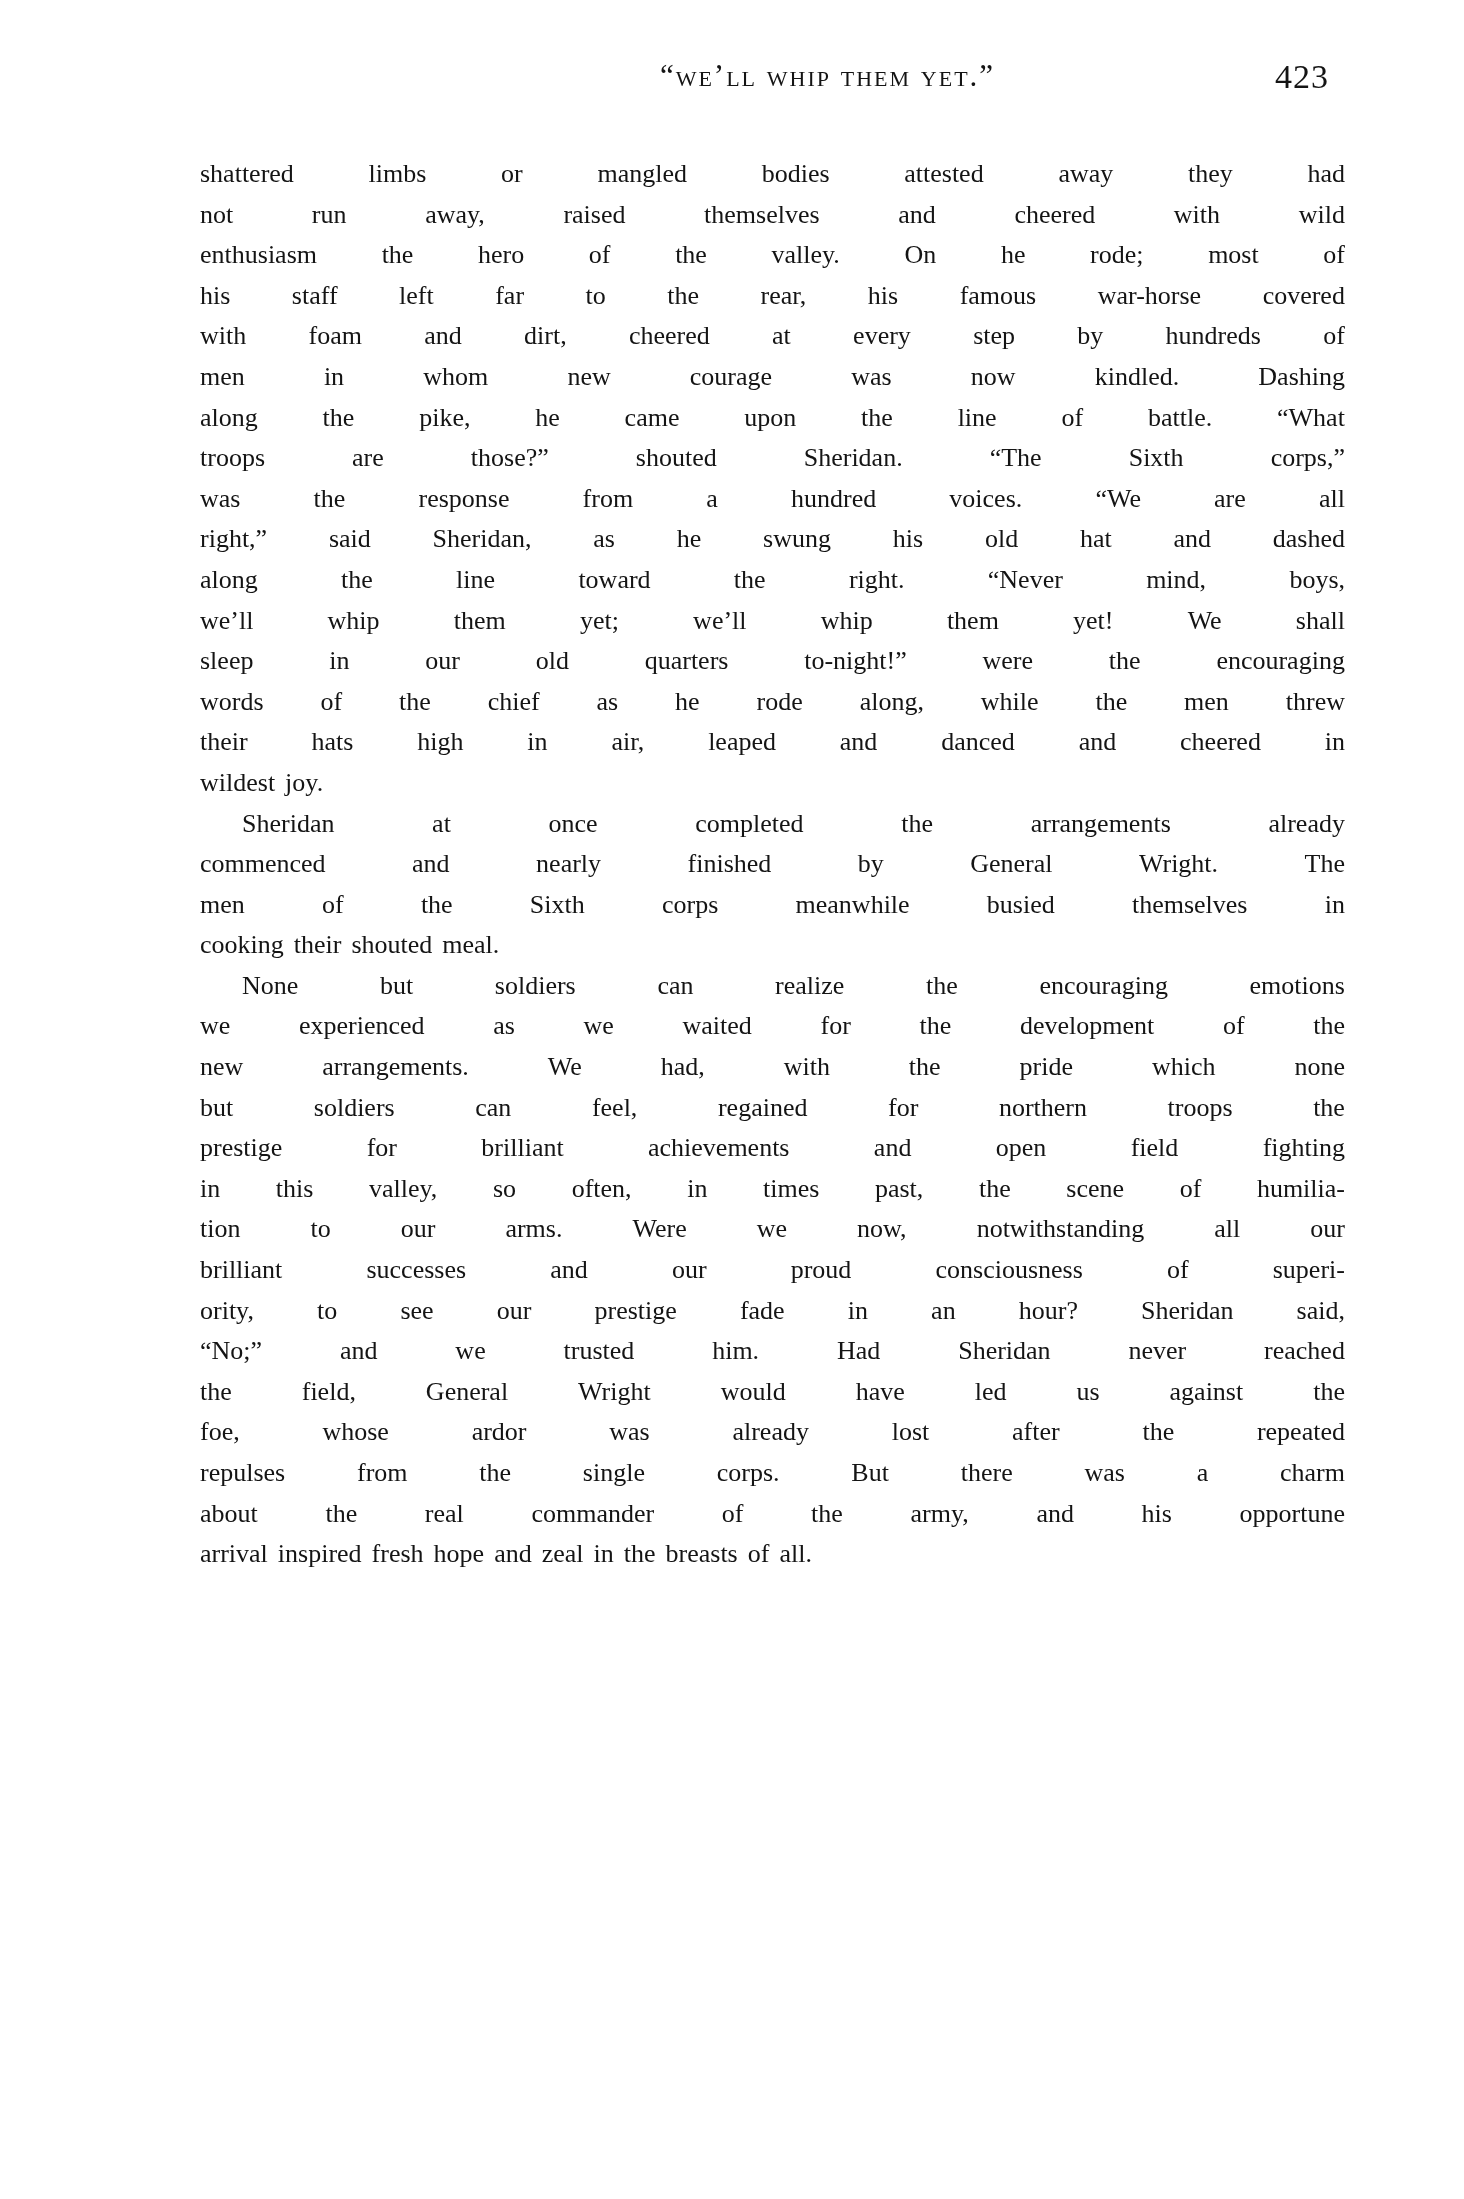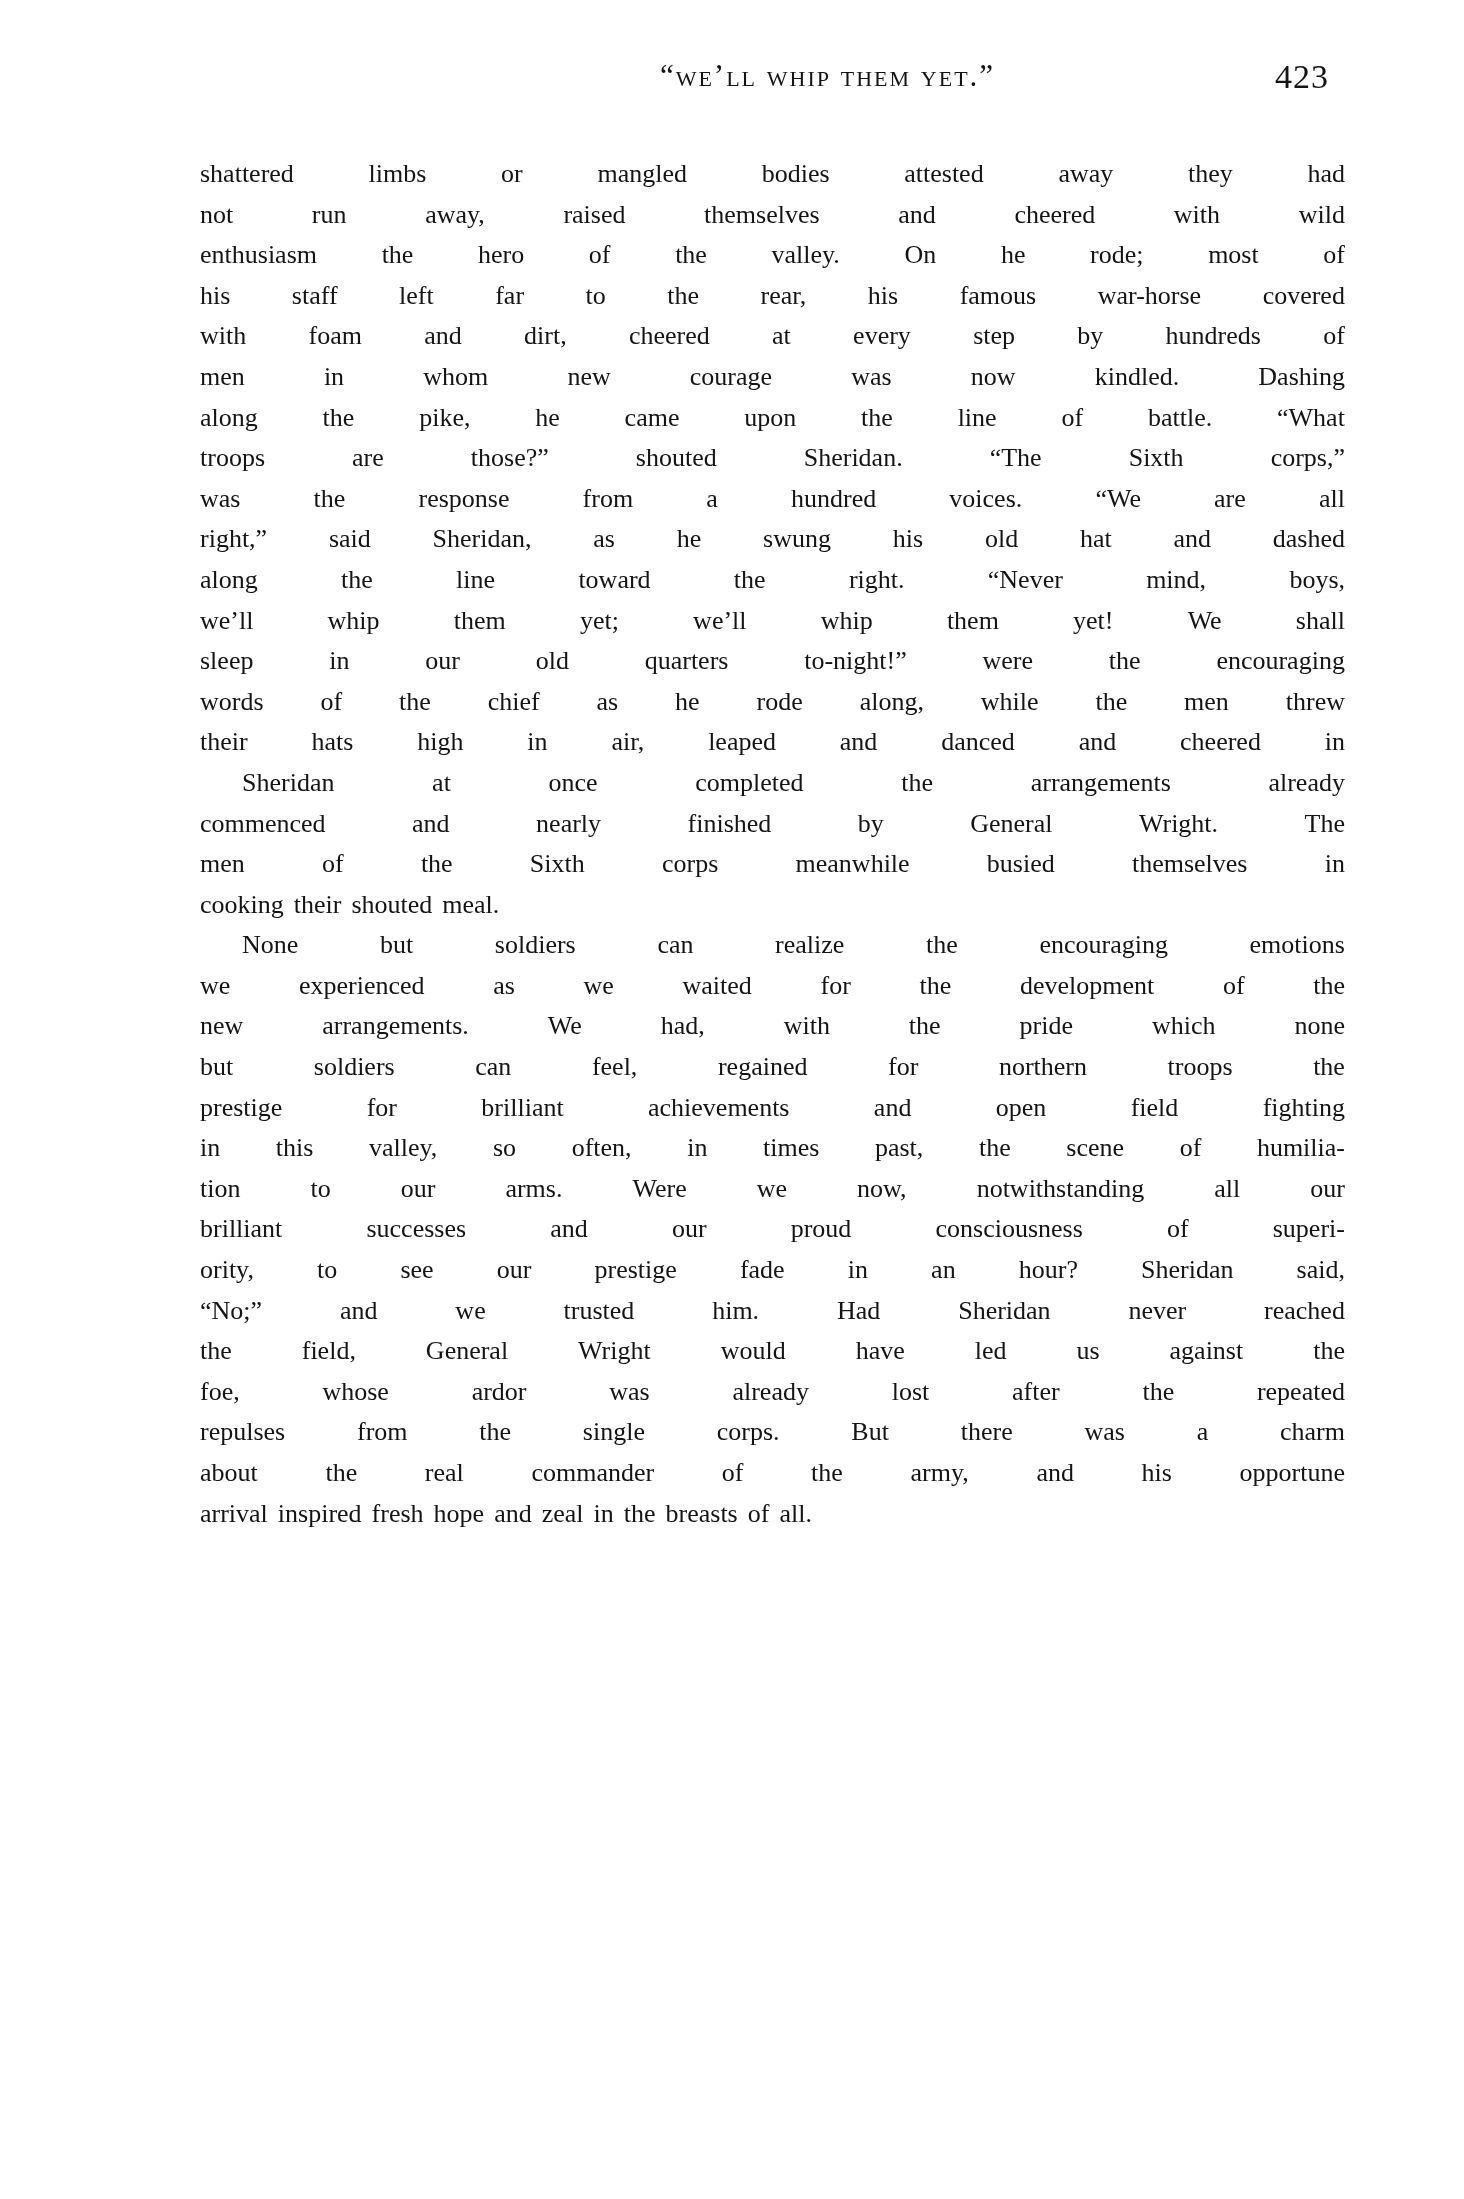--- a/index.html
+++ b/index.html
@@ -257,20 +257,24 @@
           <span>high</span>
           <span>in</span>
           <span>air,</span>
           <span>leaped</span>
           <span>and</span>
           <span>danced</span>
           <span>and</span>
           <span>cheered</span>
           <span>in</span>
         </div>
+        <div class="jline left">
+          <span>wildest</span>
+          <span>joy.</span>
+        </div>
       </div>
       <div>
         <div class="jline indent">
           <span>Sheridan</span>
           <span>at</span>
           <span>once</span>
           <span>completed</span>
           <span>the</span>
           <span>arrangements</span>
           <span>already</span>

